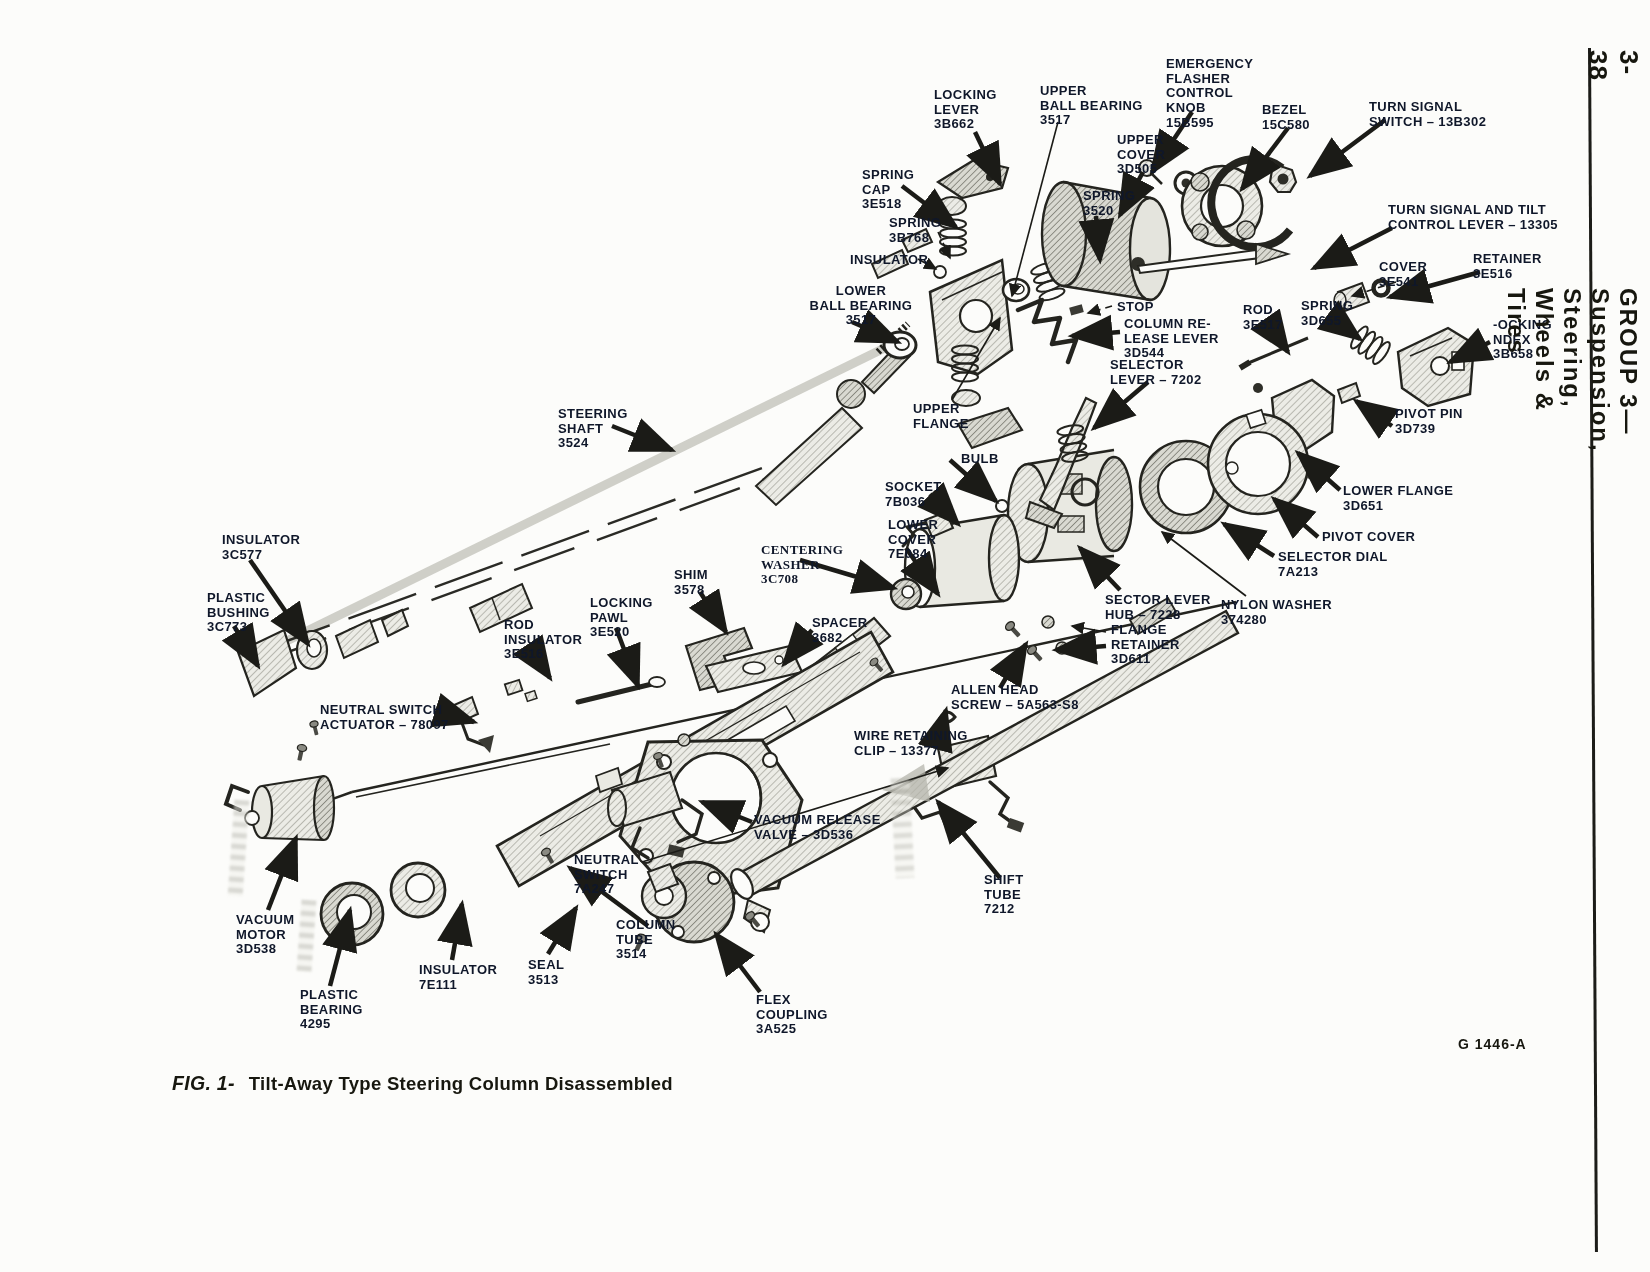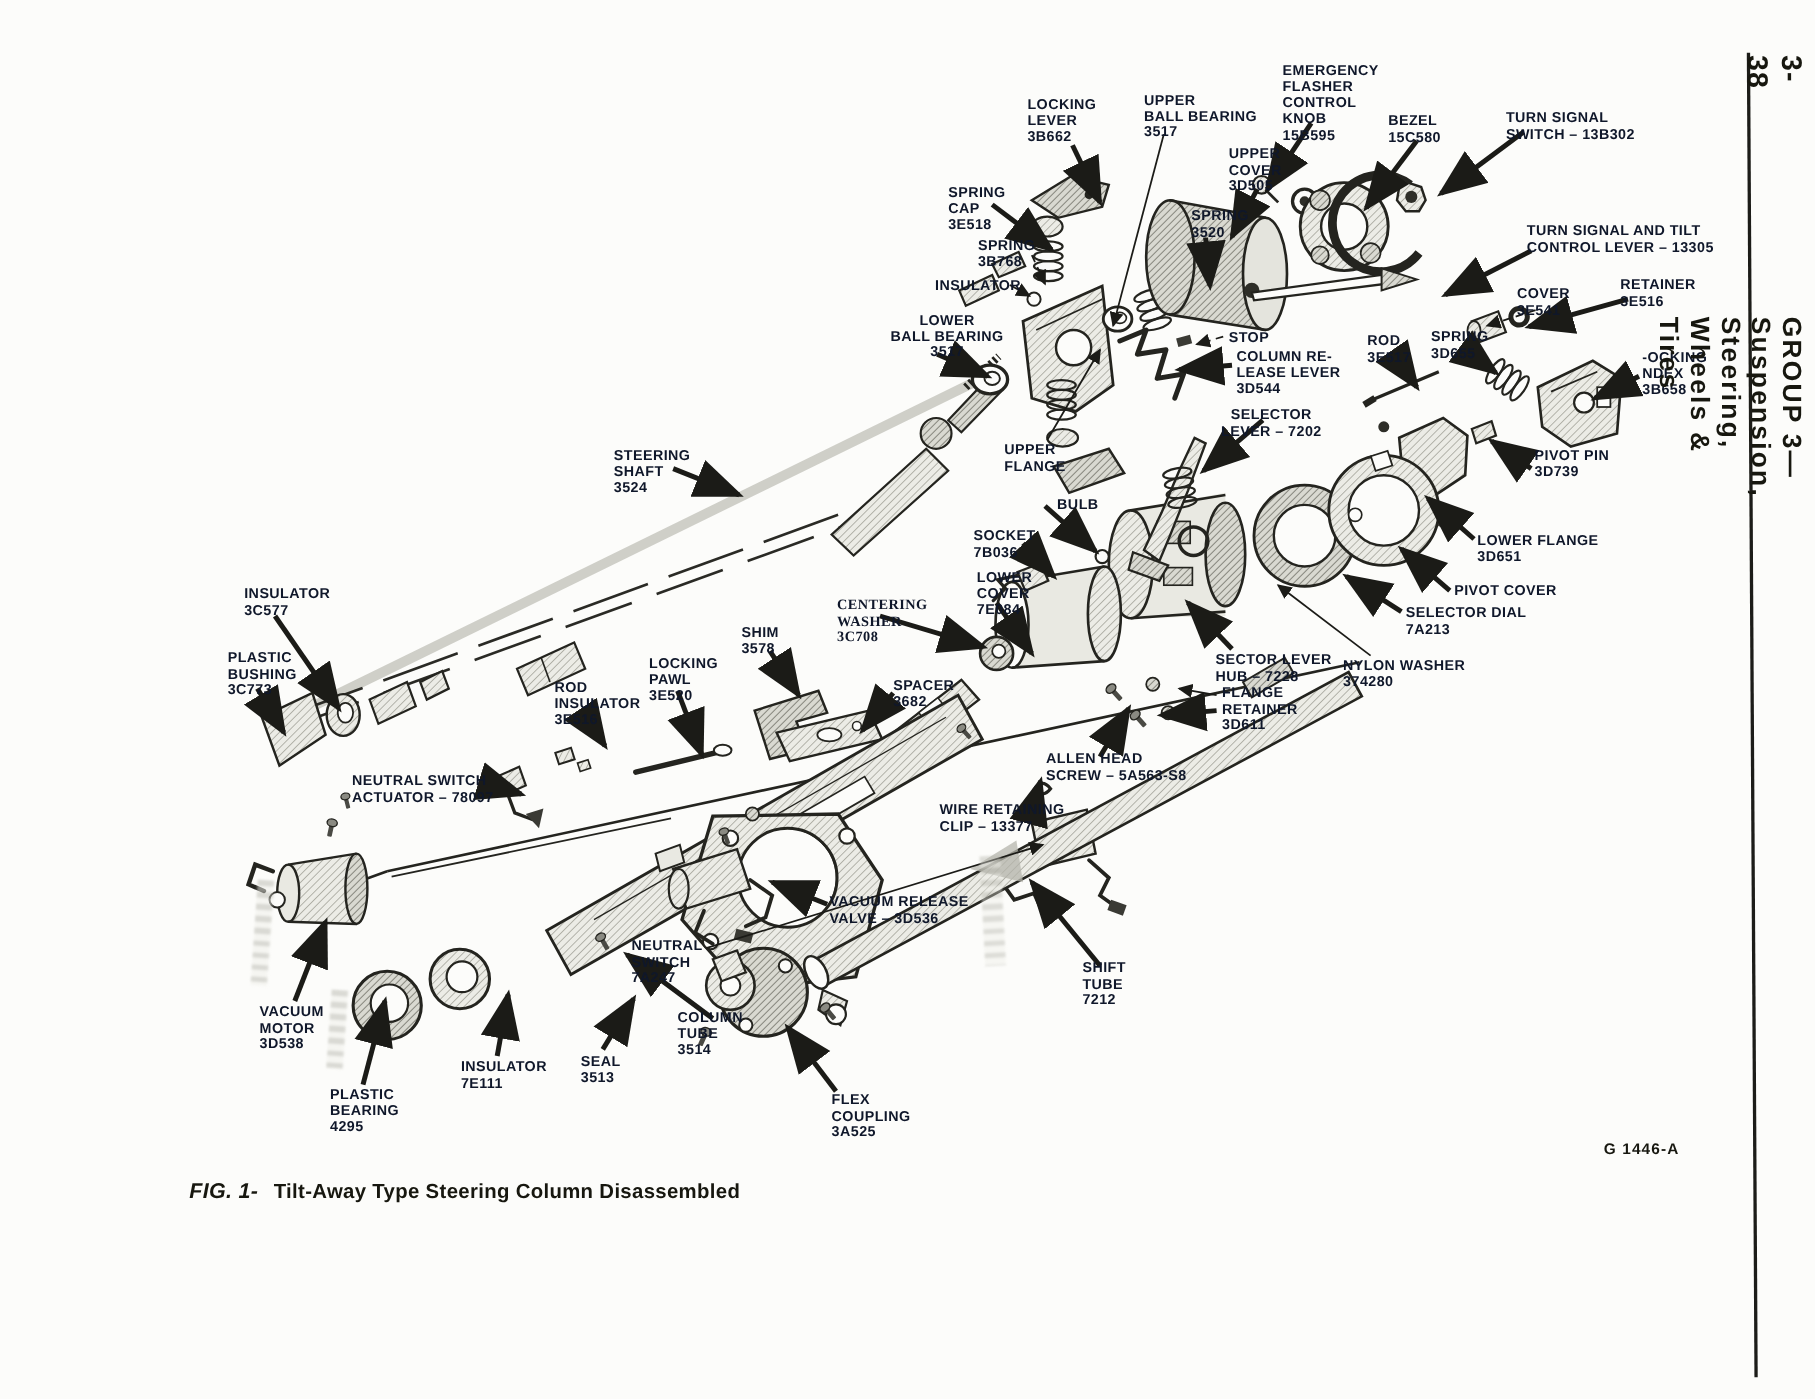--- a/index.html
+++ b/index.html
@@ -442,21 +442,21 @@
         <div>3B658</div>
       </div>
       <div class="lbl" style="left: 1117px; top: 300px;">
         <div>STOP</div>
       </div>
       <div class="lbl" style="left: 1124px; top: 317px;">
         <div>COLUMN RE-</div>
         <div>LEASE LEVER</div>
         <div>3D544</div>
       </div>
-      <div class="lbl" style="left: 1110px; top: 370px; text-align: center;">
+      <div class="lbl" style="left: 1110px; top: 358px;">
         <div>SELECTOR</div>
         <div>LEVER – 7202</div>
       </div>
       <div class="lbl" style="left: 913px; top: 402px;">
         <div>UPPER</div>
         <div>FLANGE</div>
       </div>
       <div class="lbl" style="left: 558px; top: 407px;">
         <div>STEERING</div>
         <div>SHAFT</div>

